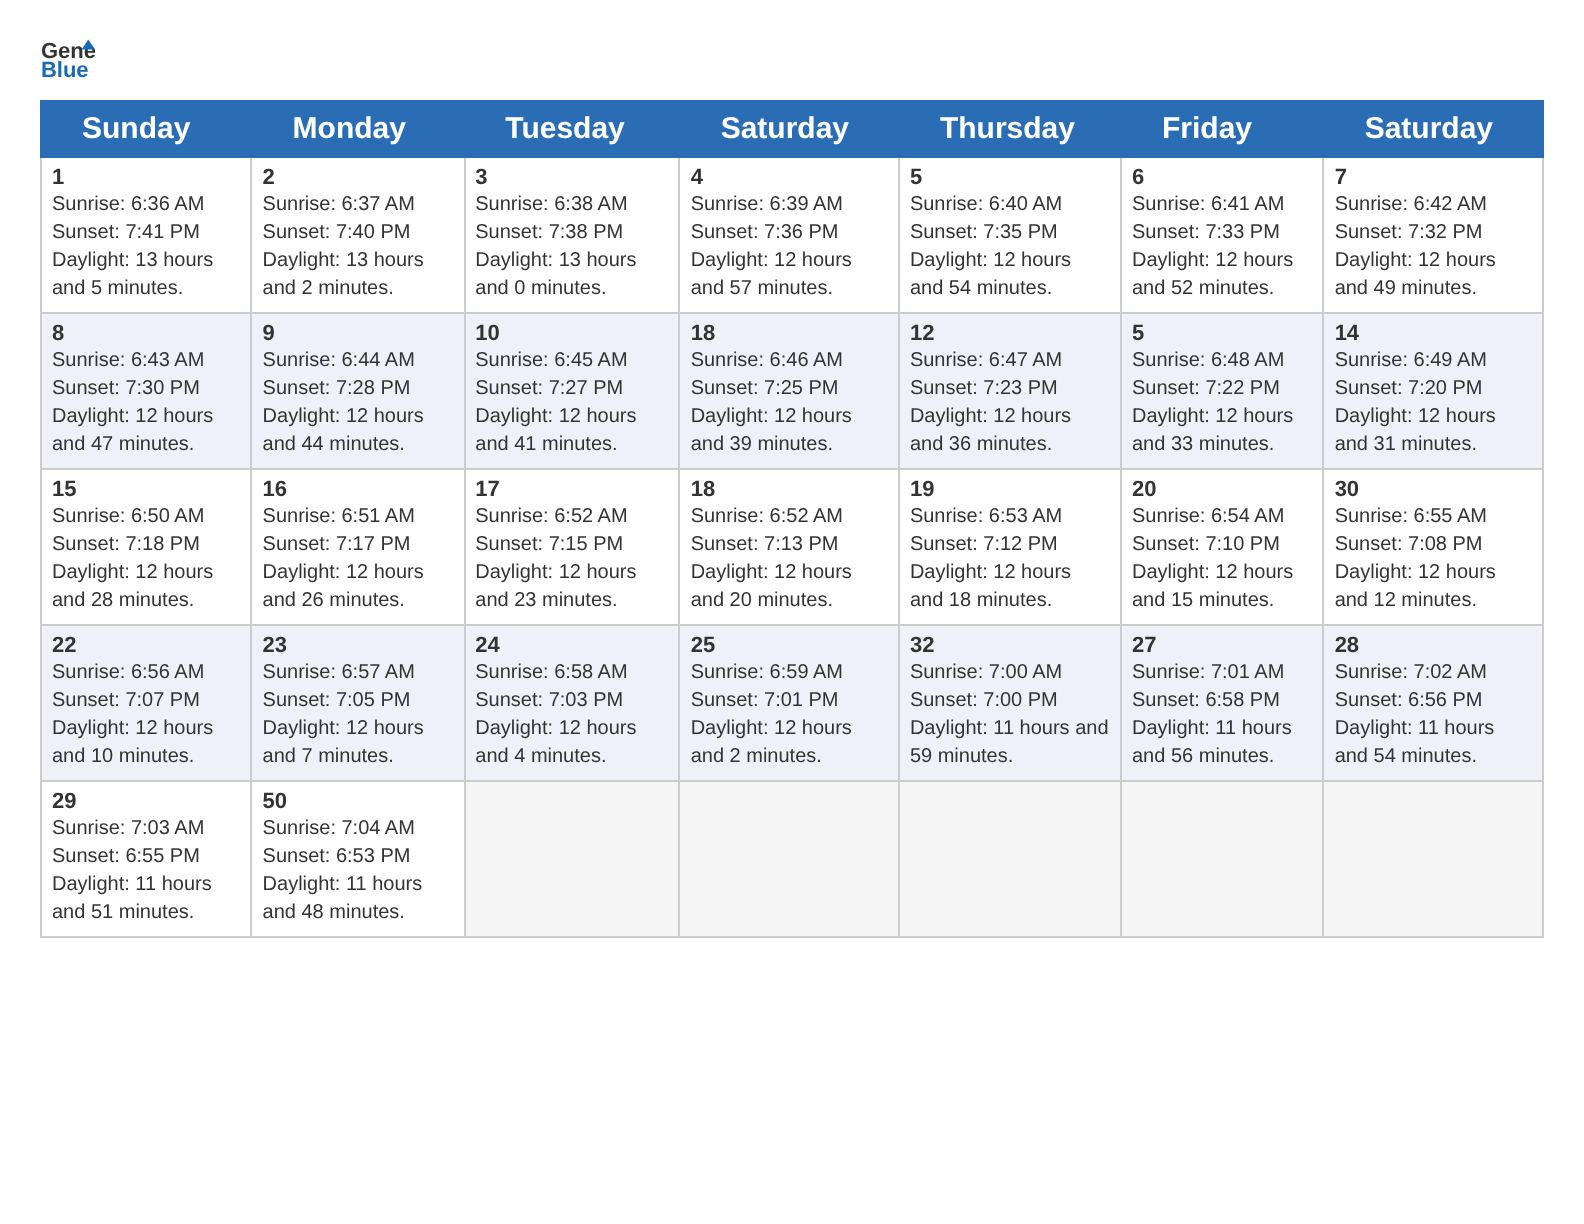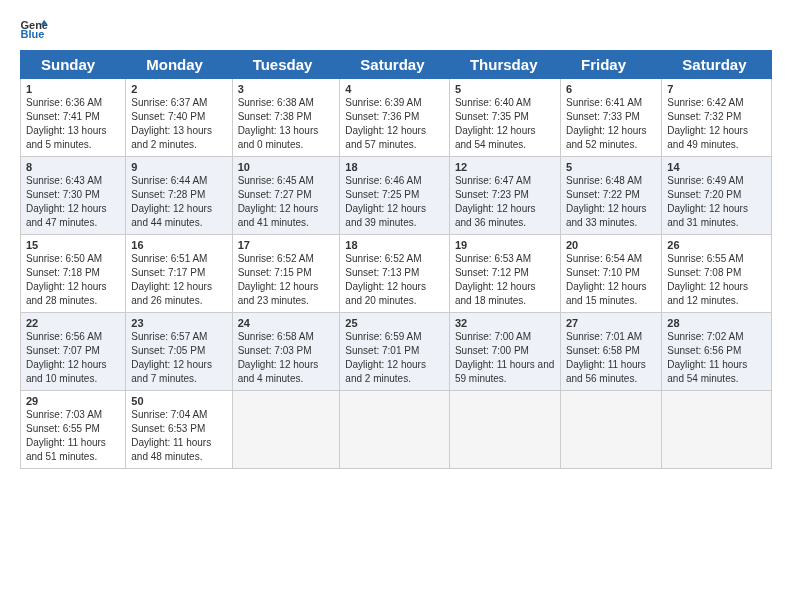--- a/index.html
+++ b/index.html
@@ -201,21 +201,21 @@
           </td>
           <td>
             <span class="day-num">19</span>
             <div class="day-info">Sunrise: 6:53 AM<br>Sunset: 7:12 PM<br>Daylight: 12 hours and 18 minutes.</div>
           </td>
           <td>
             <span class="day-num">20</span>
             <div class="day-info">Sunrise: 6:54 AM<br>Sunset: 7:10 PM<br>Daylight: 12 hours and 15 minutes.</div>
           </td>
           <td>
-            <span class="day-num">26</span>
+            <span class="day-num">30</span>
             <div class="day-info">Sunrise: 6:55 AM<br>Sunset: 7:08 PM<br>Daylight: 12 hours and 12 minutes.</div>
           </td>
         </tr>
         <tr class="week-row-4">
           <td>
             <span class="day-num">22</span>
             <div class="day-info">Sunrise: 6:56 AM<br>Sunset: 7:07 PM<br>Daylight: 12 hours and 10 minutes.</div>
           </td>
           <td>
             <span class="day-num">23</span>

